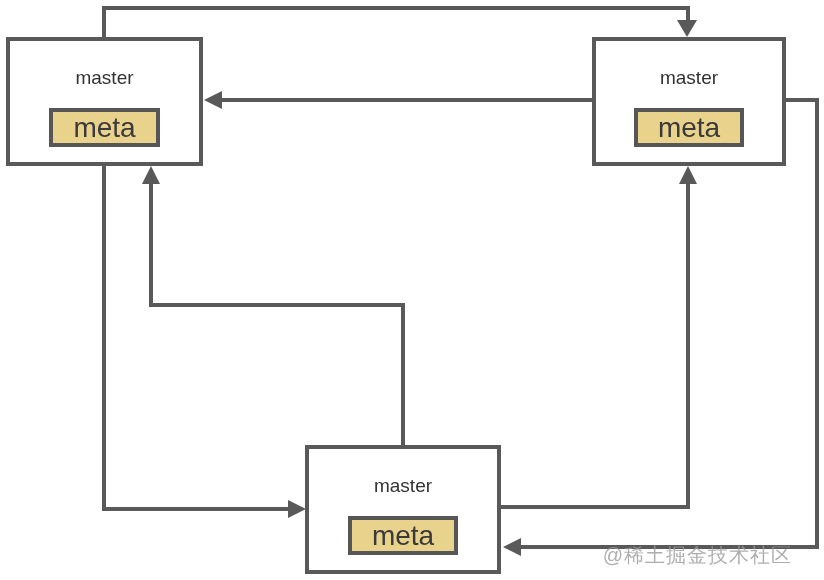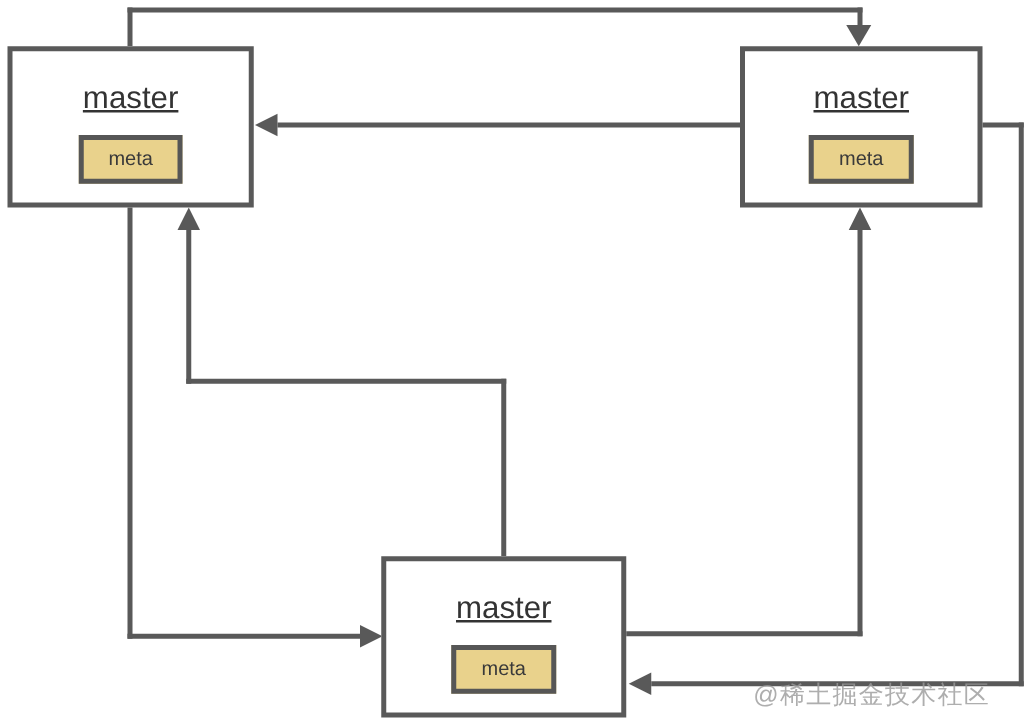--- a/index.html
+++ b/index.html
@@ -13,25 +13,25 @@
   .ah{position:absolute;width:0;height:0;}
   .ah-down {border-left:10px solid transparent;border-right:10px solid transparent;border-top:17px solid #595959;}
   .ah-up   {border-left:9px solid transparent;border-right:9px solid transparent;border-bottom:18px solid #595959;}
   .ah-left {border-top:9px solid transparent;border-bottom:9px solid transparent;border-right:18px solid #595959;}
   .ah-right{border-top:9px solid transparent;border-bottom:9px solid transparent;border-left:18px solid #595959;}
   
   .node{
     position:absolute;box-sizing:border-box;background:#ffffff;
     border:4px solid #595959;display:flex;flex-direction:column;align-items:center;
   }
-  .node-label{margin-top:21px;font-size:25px;line-height:32px;color:#333333;text-decoration:underline;}
+  .node-label{margin-top:21px;font-size:19px;line-height:32px;color:#333333;}
   .meta-chip{
     margin-top:14px;box-sizing:border-box;height:39px;line-height:31px;
     padding:0 20px;background:#e9d28c;border:4px solid #565656;
-    font-size:16px;color:#3a3a3a;
+    font-size:28px;color:#3a3a3a;
   }
   .watermark{
     position:absolute;top:542px;right:32px;font-size:20px;letter-spacing:1px;
     color:rgba(154,154,154,0.8);white-space:nowrap;
   }
 </style>
 </head>
 <body>
 
 <div class="canvas">

